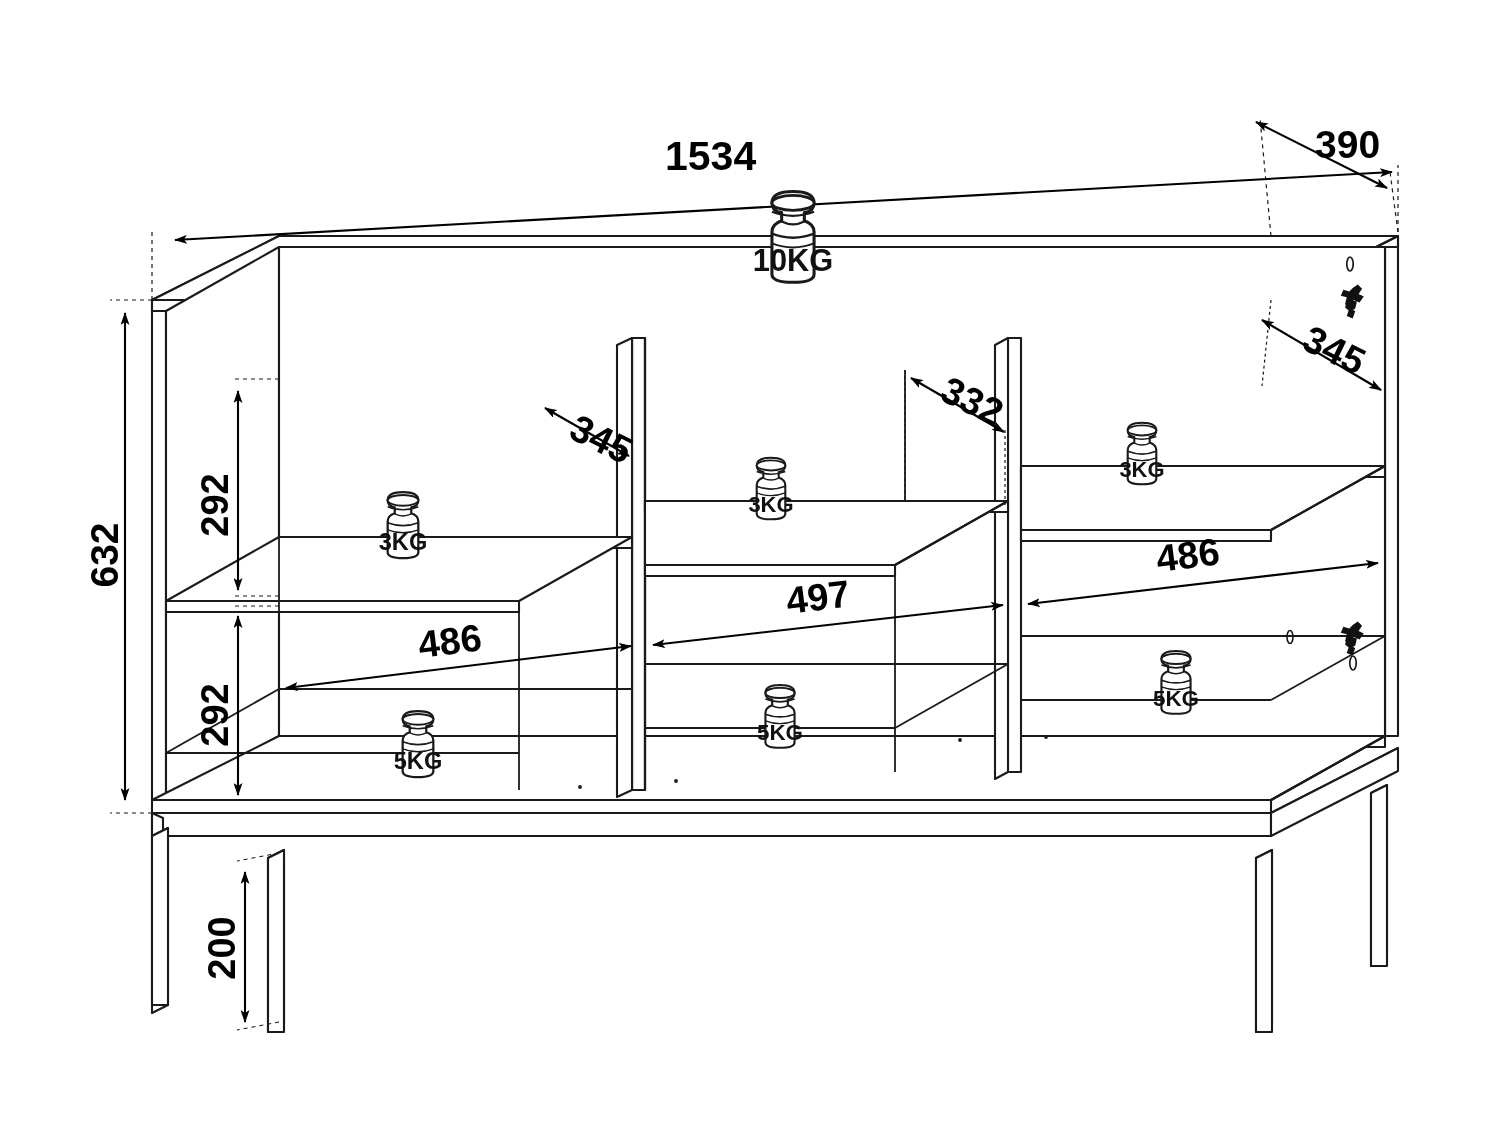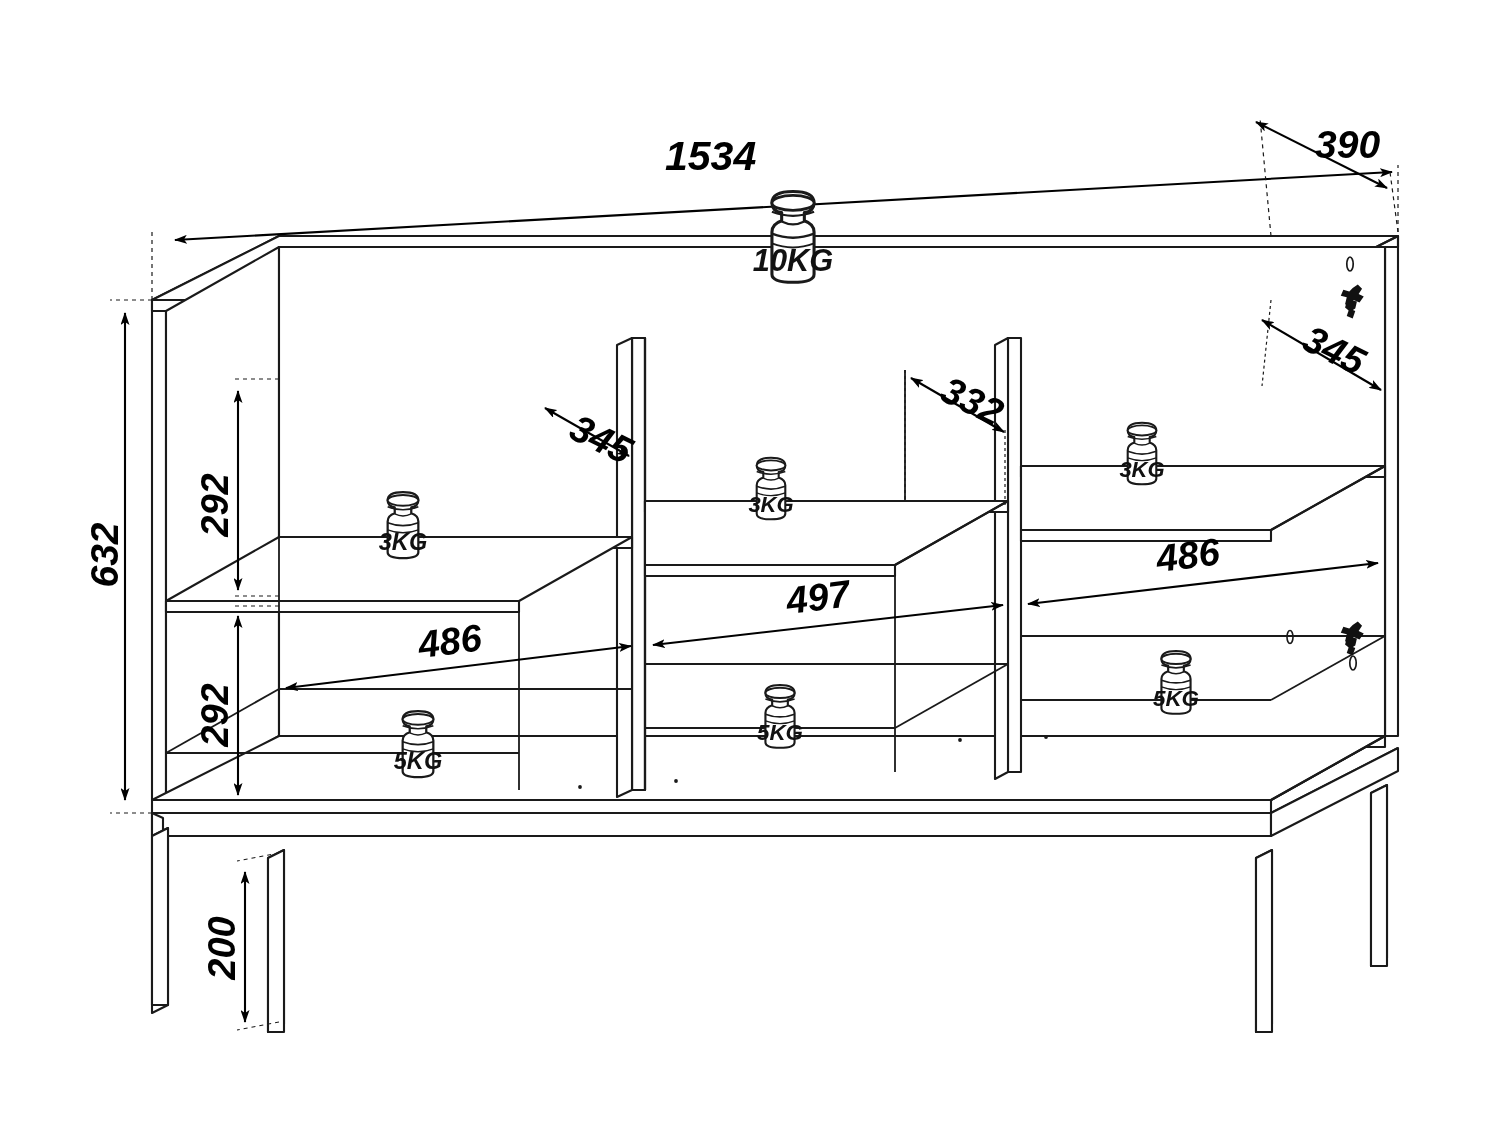--- a/index.html
+++ b/index.html
@@ -1,17 +1,17 @@
 <!DOCTYPE html>
 <html><head>
 <meta charset="utf-8">
 <style>
   html,body{margin:0;padding:0;background:#ffffff;}
   body{width:1500px;height:1125px;overflow:hidden;font-family:"Liberation Sans",sans-serif;}
-  #stage{position:relative;width:1500px;height:1125px;background:#a3a3a3;font-style:italic;}
+  #stage{position:relative;width:1500px;height:1125px;background:#a3a3a3;}
   svg{display:block;}
   .dimtext{font-family:"Liberation Sans",sans-serif;font-weight:700;fill:#000;}
   .wlabel{font-family:"Liberation Sans",sans-serif;font-weight:700;fill:#111;}
 </style>
 </head>
 <body>
 
 <div id="stage">
 <svg width="1500" height="1125" viewBox="0 0 1500 1125" xmlns="http://www.w3.org/2000/svg">
 

